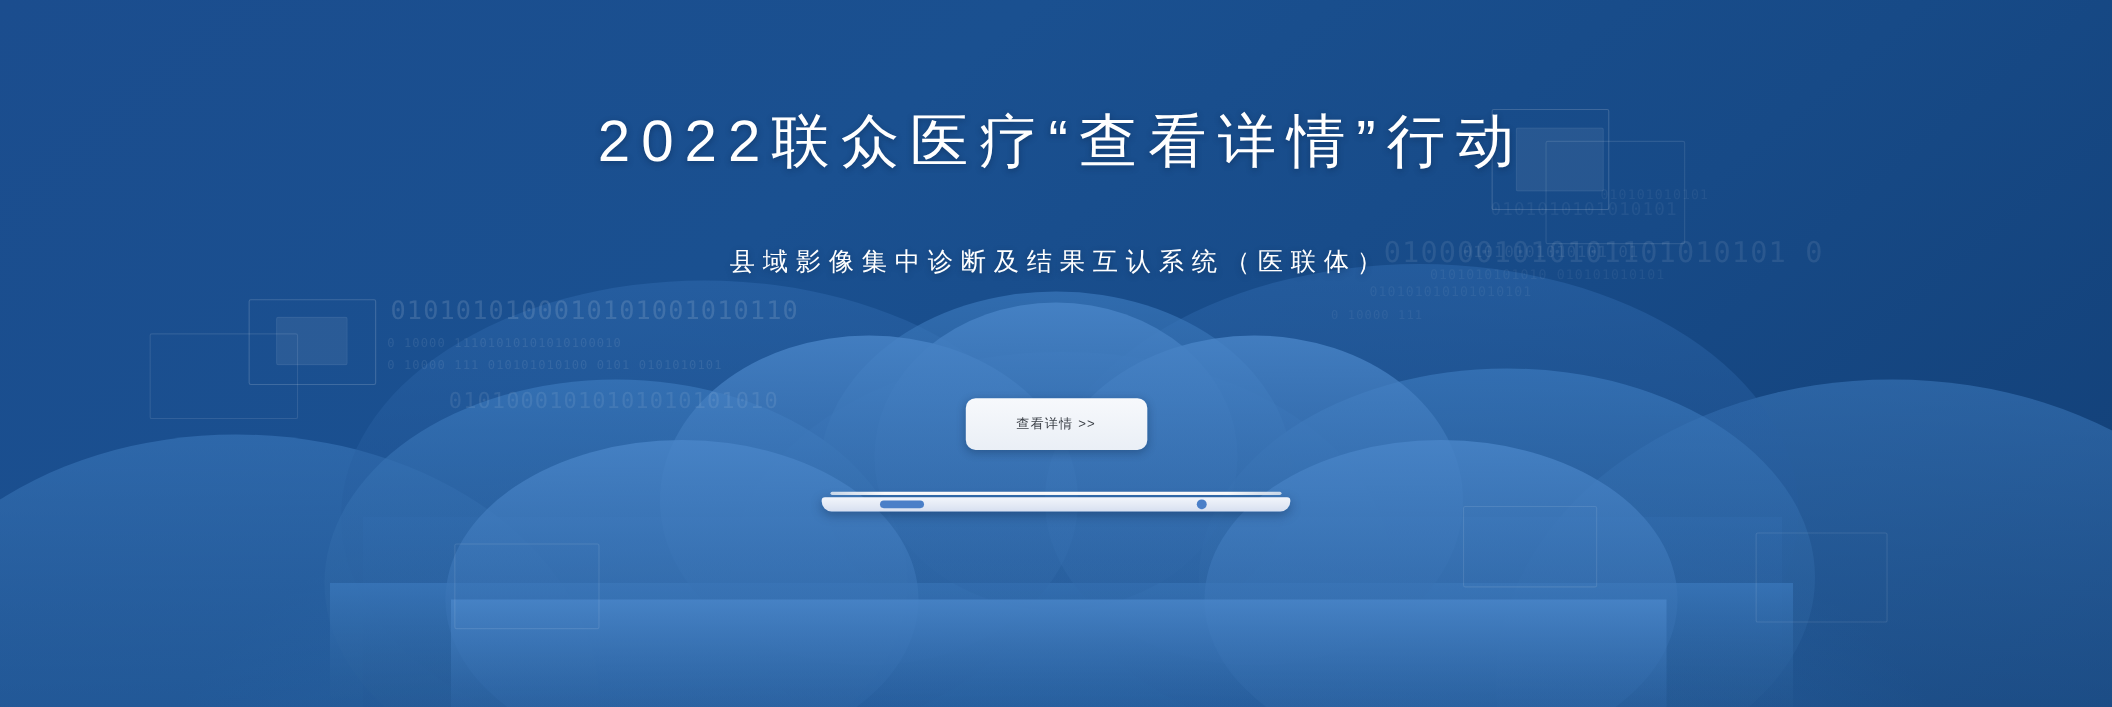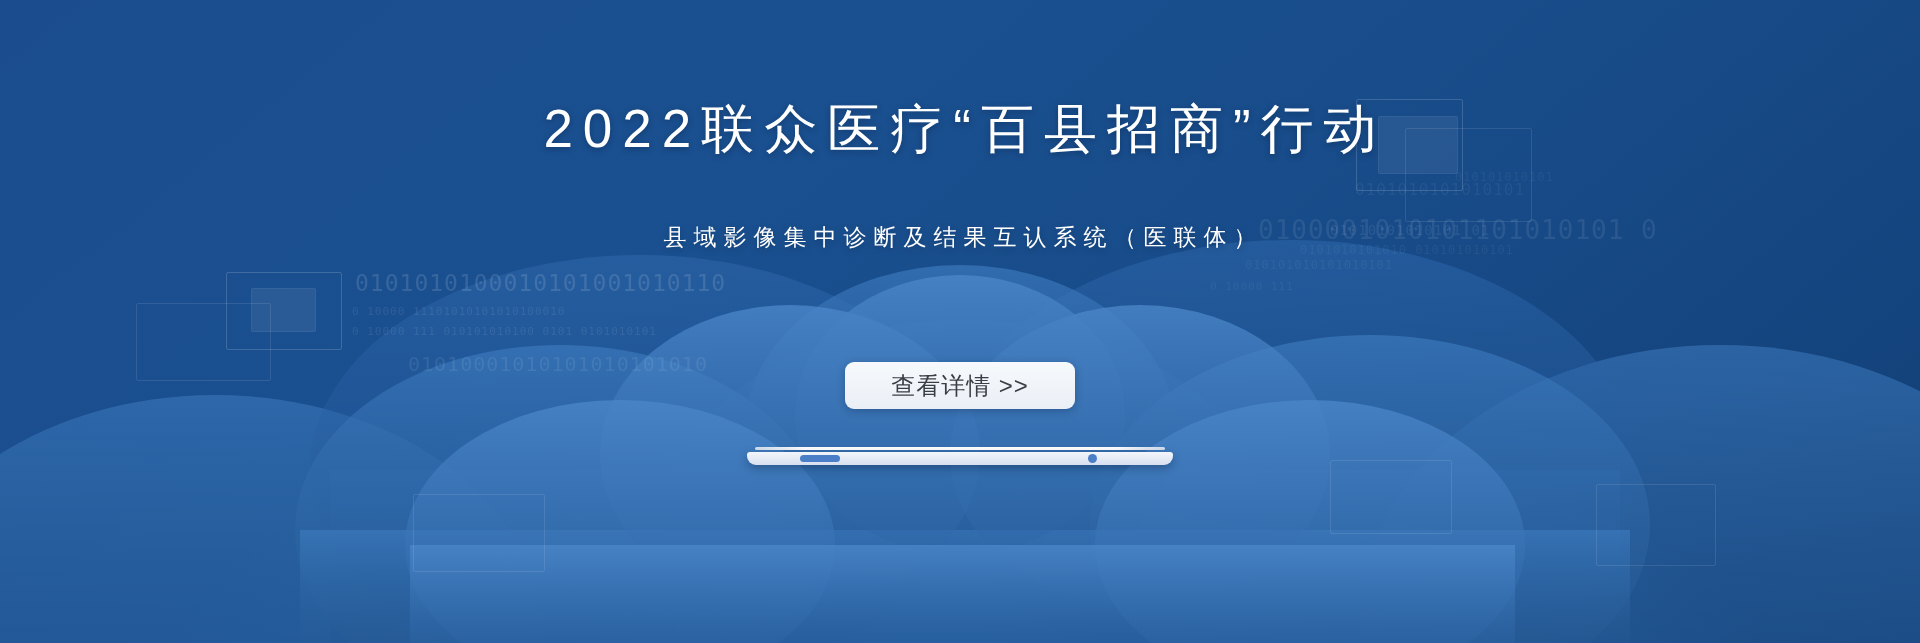--- a/index.html
+++ b/index.html
@@ -50,21 +50,21 @@
     text-shadow:0 2px 6px rgba(8,34,66,0.40);
     white-space:nowrap;
   }
   .cta-wrap{position:absolute;top:362px;left:0;width:1920px;text-align:center;}
   .cta{
     display:inline-block;
     padding:0 46px;height:47px;line-height:47px;
     min-width:165px;box-sizing:border-box;
     background:linear-gradient(180deg,#f7f9fc 0%,#eaeff6 100%);
     border:none;border-radius:9px;
-    color:#3a3f46;font-size:24px;letter-spacing:1px;
+    color:#3a3f46;font-size:12px;letter-spacing:1px;
     font-family:"Liberation Sans","DejaVu Sans",sans-serif;
     box-shadow:0 2px 8px rgba(7,30,60,0.30);
     cursor:pointer;
   }
 
   
   .device{position:absolute;left:747px;top:447px;width:426px;height:24px;}
   .device .screen-line{
     position:absolute;left:8px;top:0;width:410px;height:3px;
     background:linear-gradient(90deg,rgba(255,255,255,.75),#ffffff 12%,#ffffff 88%,rgba(255,255,255,.75));
@@ -159,21 +159,21 @@
     <div class="bits dim" style="left:1258px;top:215px;font-size:26px;">0100001010101101010101 0</div>
     <div class="bits dimmer" style="left:1300px;top:243px;font-size:12px;">0101010101010 010101010101</div>
     <div class="bits dimmer" style="left:1245px;top:258px;font-size:12px;">010101010101010101</div>
     <div class="bits dim" style="left:1330px;top:222px;font-size:14px;">01010101010101 01</div>
     <div class="bits dimmer" style="left:1210px;top:280px;font-size:11px;">0 10000 111</div>
     <div class="bits dimmer" style="left:1355px;top:180px;font-size:16px;text-align:center;">0101010101010101</div>
     <div class="bits dimmer" style="left:1455px;top:170px;font-size:12px;">010101010101</div>
   </div>
 
   <div class="content">
-    <div class="title">2022联众医疗“百县招商”行动</div>
+    <div class="title">2022联众医疗“查看详情”行动</div>
     <div class="subtitle">县域影像集中诊断及结果互认系统（医联体）</div>
 
     <div class="cta-wrap">
       <button class="cta">查看详情 &gt;&gt;</button>
     </div>
 
     <div class="device">
       <div class="screen-line"></div>
       <div class="base"></div>
       <div class="pill"></div>

